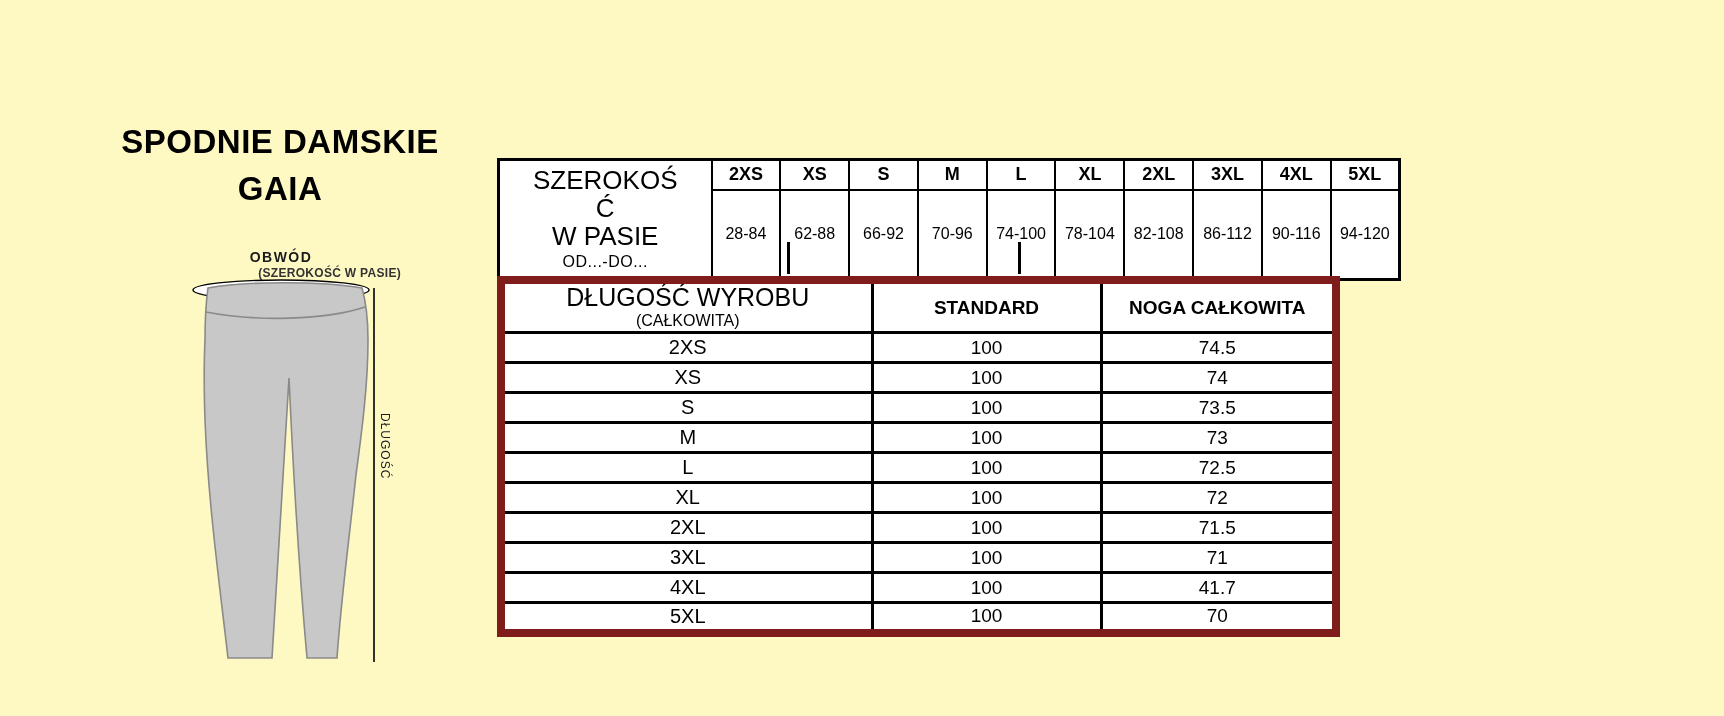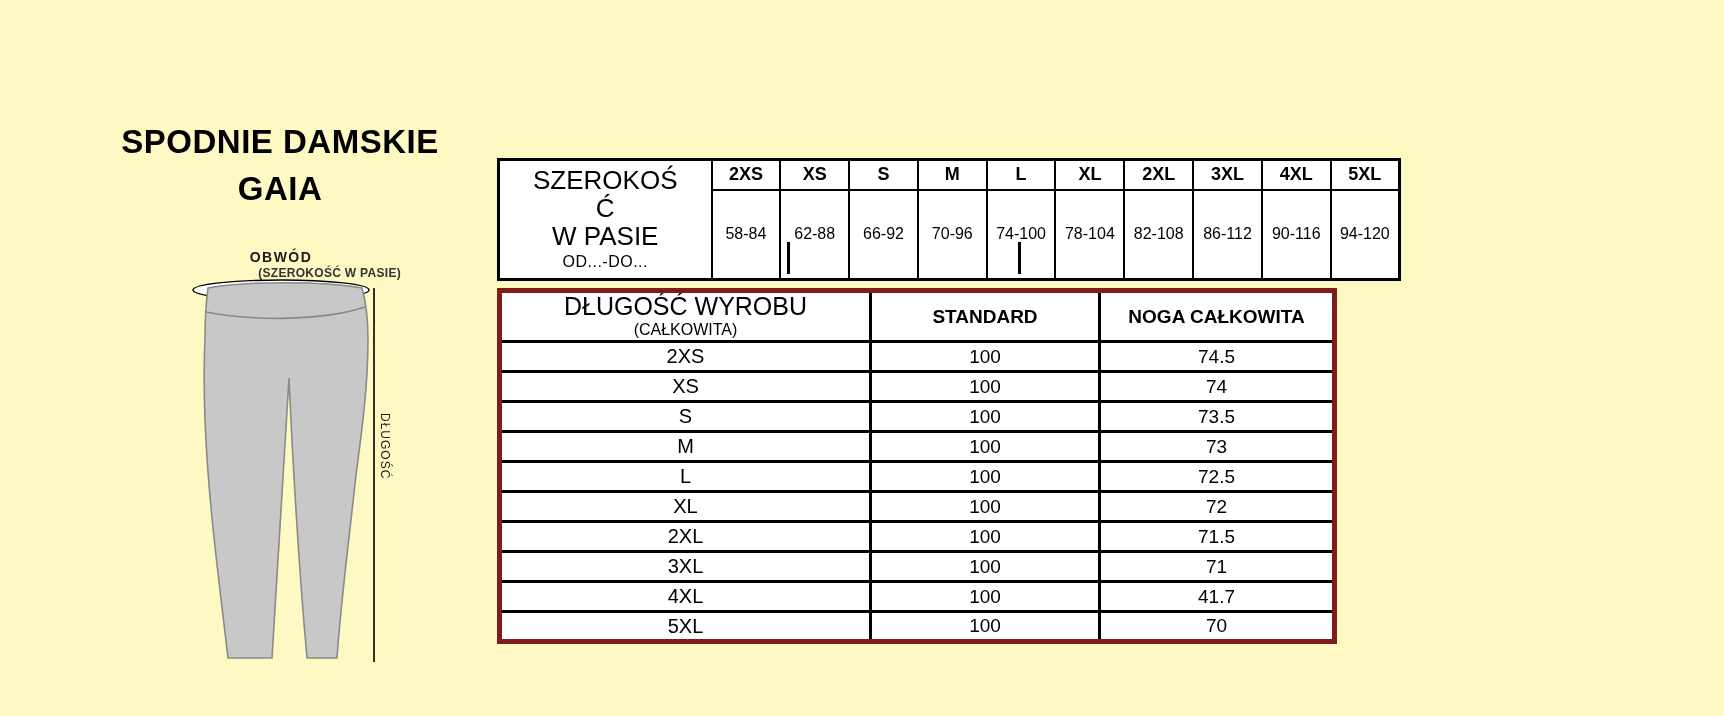--- a/index.html
+++ b/index.html
@@ -52,22 +52,22 @@
   .width-table th { font-size:18px; font-weight:bold; height:30px; }
   .width-table td.range-cell { font-size:16px; height:90px; }
 
   
   .connector { position:absolute; top:242px; width:3px; height:32px; background:#000; }
   .connector.c1 { left:787px; }
   .connector.c2 { left:1018px; }
 
   
   .length-table {
-    position:absolute; left:497px; top:288px; width:835px;
-    border:5px solid #7f1d1d;
+    position:absolute; left:497px; top:276px; width:835px;
+    border:8px solid #7f1d1d;
   }
   .length-table td { border:3px solid #000; }
   .lt-header td { height:80px; }
   .lt-col1-title { font-size:25px; line-height:27px; }
   .lt-col1-sub { font-size:16px; line-height:20px; }
   .lt-bold-head { font-size:21px; font-weight:bold; letter-spacing:0px; }
   .length-table tbody td { height:30px; font-size:19px; }
   .length-table tbody td.size-cell { font-size:20px; }
 </style>
 </head>
@@ -120,21 +120,21 @@
           <th>S</th>
           <th>M</th>
           <th>L</th>
           <th>XL</th>
           <th>2XL</th>
           <th>3XL</th>
           <th>4XL</th>
           <th>5XL</th>
         </tr>
       <tr>
-          <td class="range-cell">58-84</td>
+          <td class="range-cell">28-84</td>
           <td class="range-cell">62-88</td>
           <td class="range-cell">66-92</td>
           <td class="range-cell">70-96</td>
           <td class="range-cell">74-100</td>
           <td class="range-cell">78-104</td>
           <td class="range-cell">82-108</td>
           <td class="range-cell">86-112</td>
           <td class="range-cell">90-116</td>
           <td class="range-cell">94-120</td>
         </tr>

